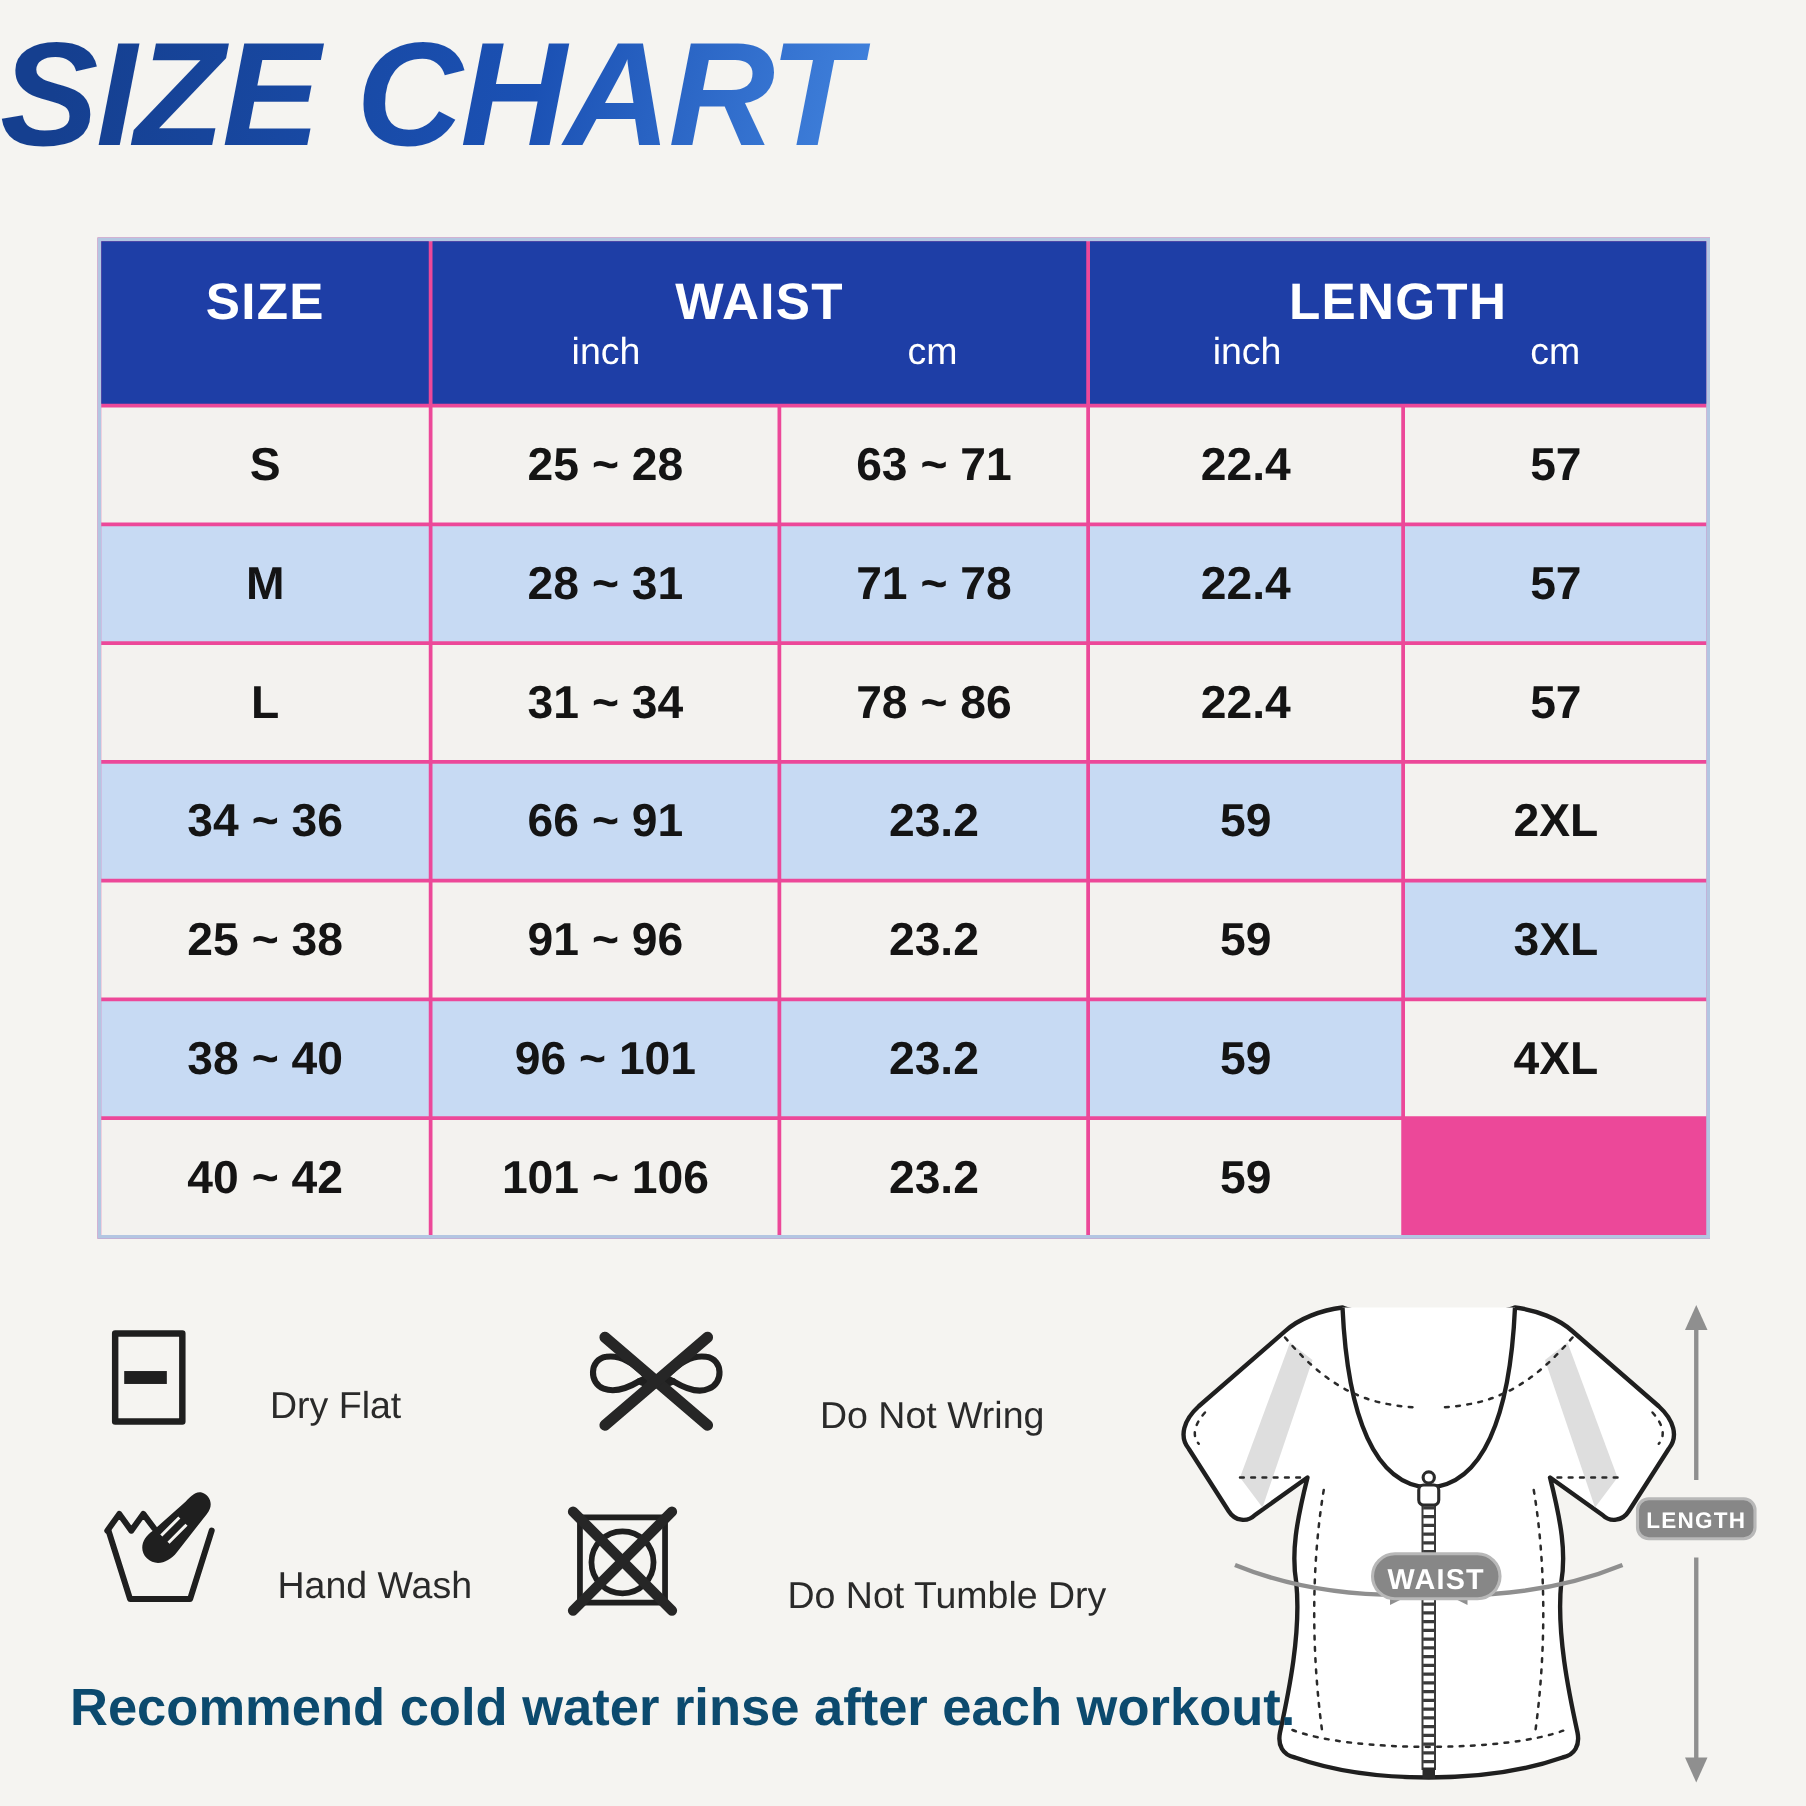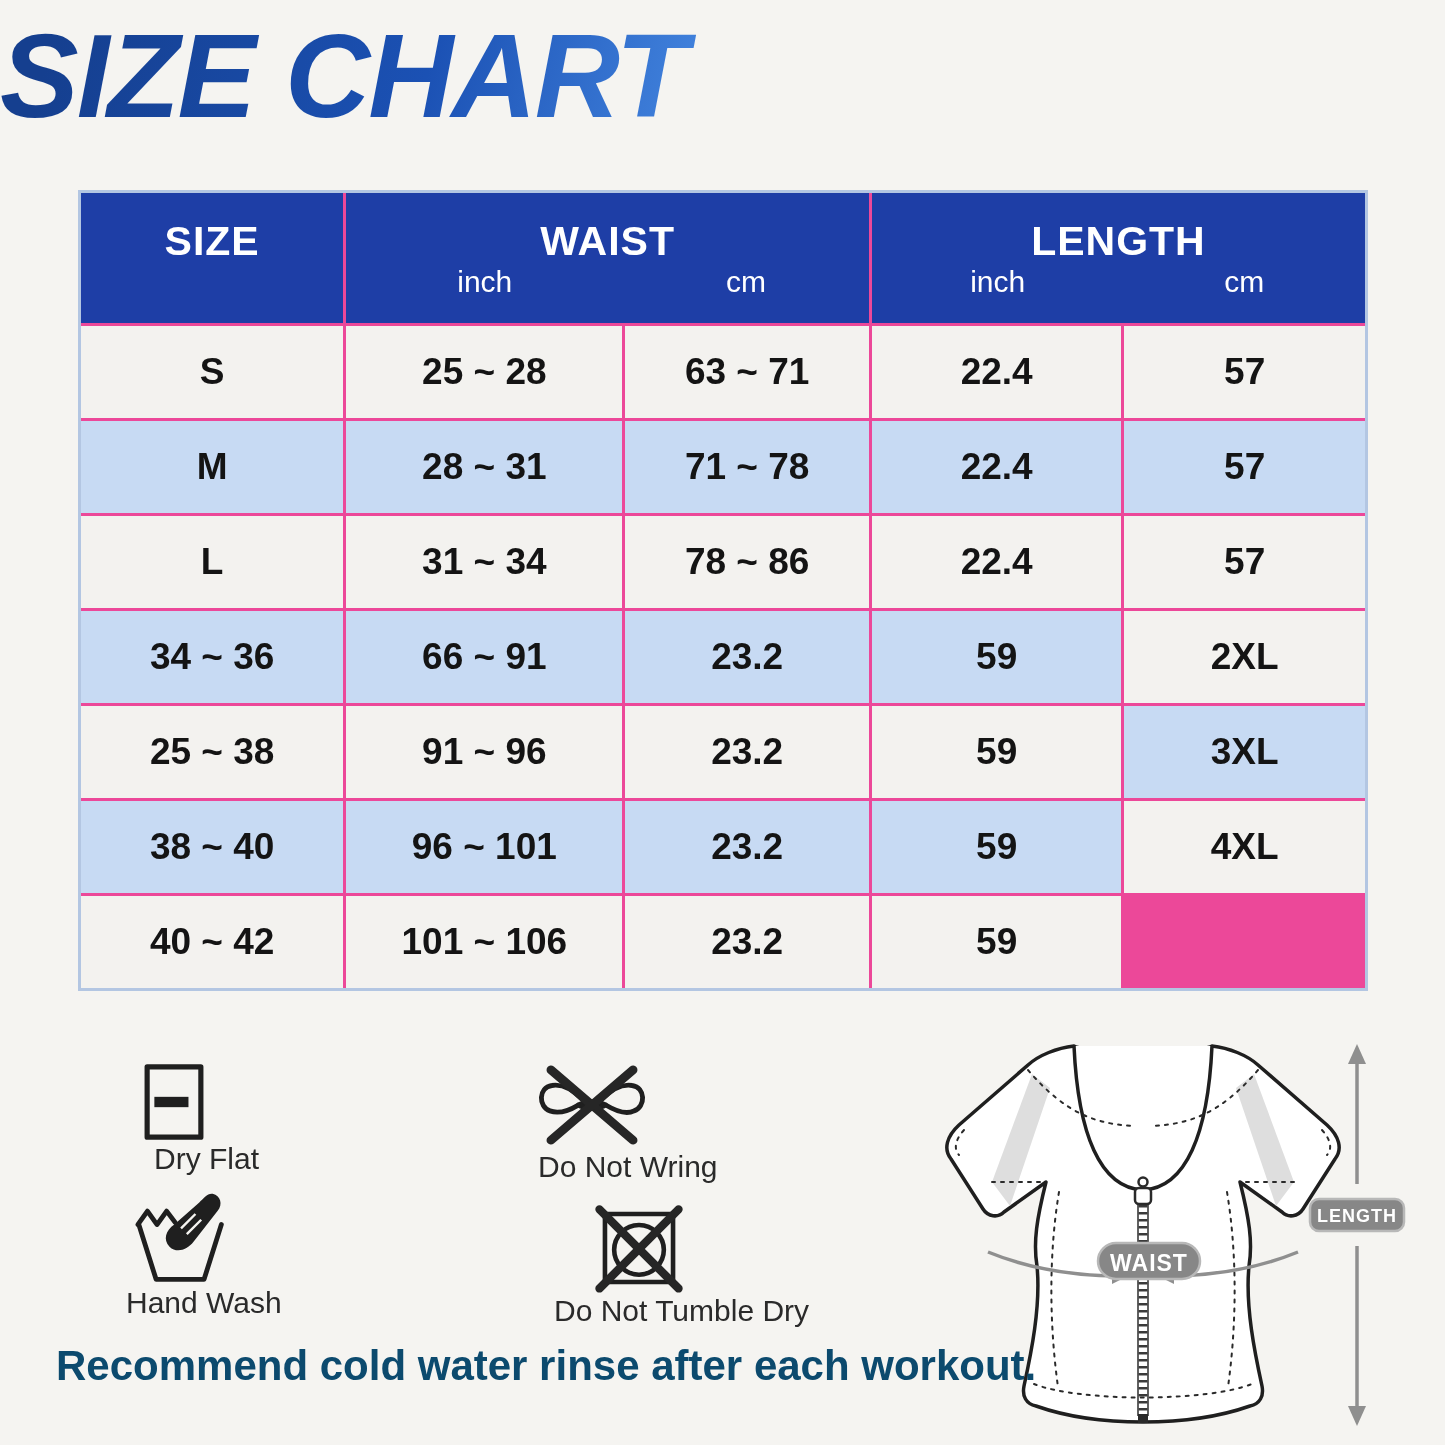--- a/index.html
+++ b/index.html
@@ -36,30 +36,30 @@
   .u-waist span:nth-child(2){width:47%;}
   .u-length span:nth-child(1){width:51%;}
   .u-length span:nth-child(2){width:49%;}
   .cell{
     height:92px;display:flex;align-items:center;justify-content:center;
     font-size:37px;font-weight:bold;color:#141414;
   }
   .row-a{background:#f3f2ef;}
   .row-b{background:#c7daf3;}
   
-  .care-item{position:absolute;display:flex;align-items:center;flex-direction:column;}
+  .care-item{position:absolute;display:flex;align-items:flex-end;}
   .care-item svg{flex:none;display:block;}
   .care-label{font-size:30px;color:#2a2a2a;white-space:nowrap;}
   #care-dry-flat{left:88px;top:1062px;}
   #care-dry-flat .care-label{margin-left:66px;}
   #care-wring{left:466px;top:1062px;}
   #care-wring .care-label{margin-left:72px;}
   #care-hand{left:82px;top:1190px;}
   #care-hand .care-label{margin-left:44px;}
-  #care-tumble{left:468px;top:1202px;}
+  #care-tumble{left:452px;top:1202px;}
   #care-tumble .care-label{margin-left:86px;}
   .ico{stroke:#1f1f1f;fill:none;stroke-width:5;stroke-linecap:round;stroke-linejoin:round;}
   .ico-fill{fill:#1f1f1f;stroke:none;}
   .ico-x{stroke:#262626;stroke-width:9;stroke-linecap:round;}
   
   .garment{position:absolute;left:928px;top:1012px;}
   .g-line{stroke:#1f1f1f;stroke-width:3.5;fill:#ffffff;stroke-linejoin:round;}
   .g-dot{stroke:#2a2a2a;stroke-width:2;fill:none;stroke-dasharray:3 6;stroke-linecap:round;}
   .g-gray{fill:#dedede;stroke:none;}
   .g-arrow{stroke:#8f8f8f;stroke-width:3.5;fill:none;}

